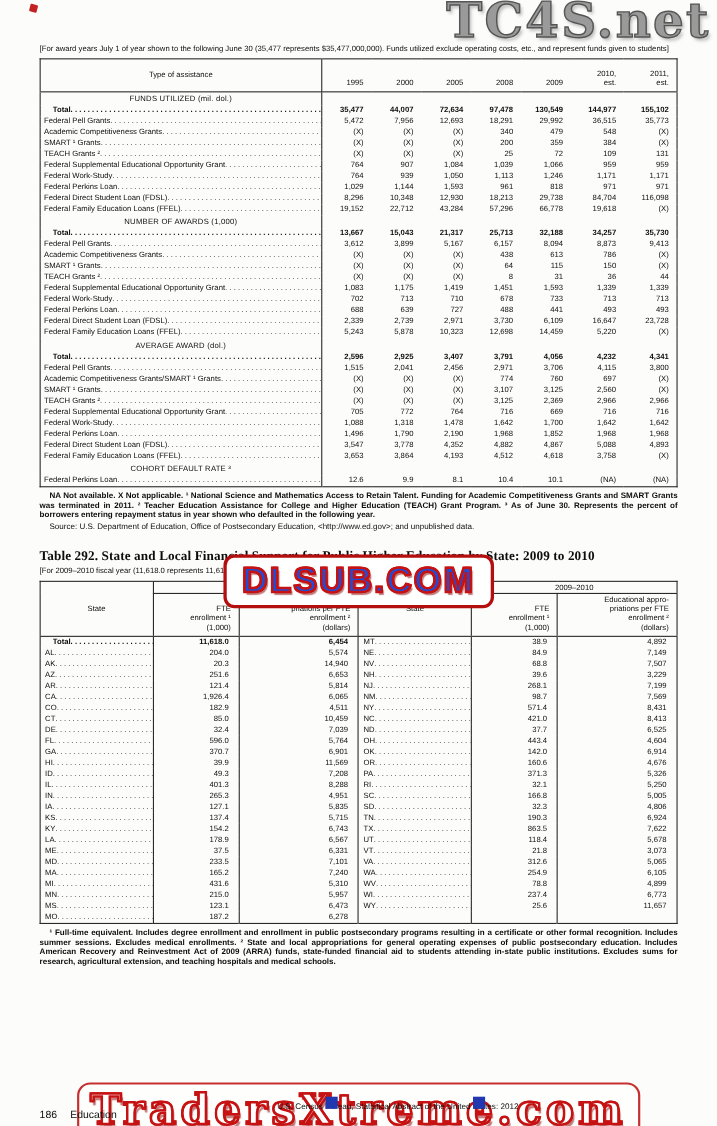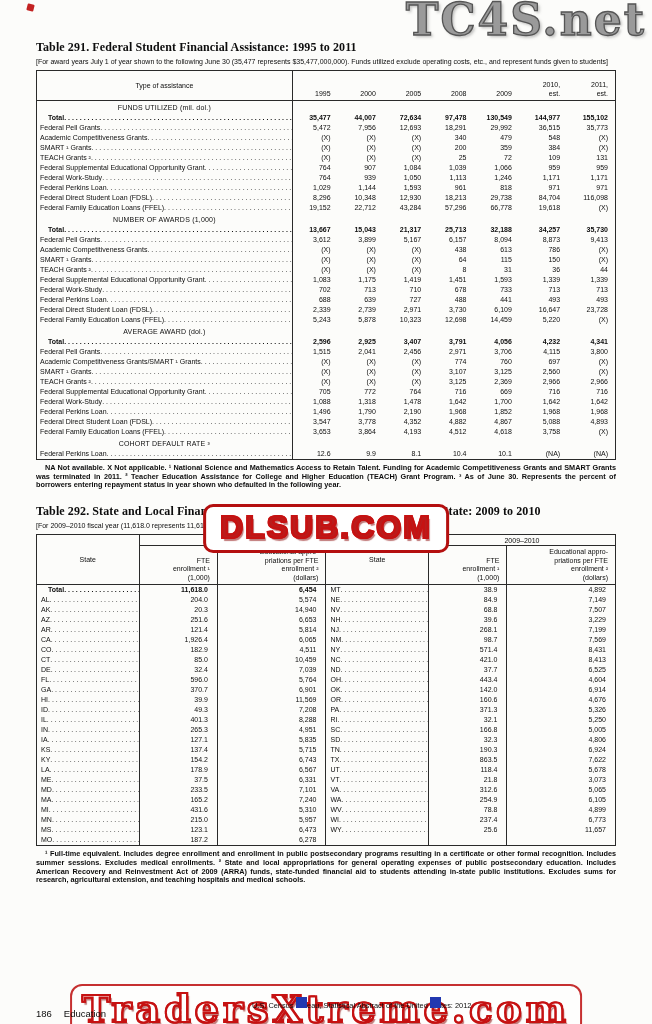--- a/index.html
+++ b/index.html
@@ -66,41 +66,40 @@
   .wm-top{
     top:-6px;right:6px;z-index:25;
     font-family:"DejaVu Serif","Liberation Serif",serif;
     font-size:44px;letter-spacing:2px;color:#9a9a9a;
     -webkit-text-stroke:1.3px #555;
     text-shadow:2px 2px 3px rgba(70,70,70,.35);
   }
   .wm-mid{
     top:504px;left:50%;transform:translateX(-50%);z-index:50;
     background:#fff;border:3px solid #b40f0f;border-radius:10px;
-    padding:2px 14px 4px;font-size:32px;letter-spacing:2px;color:#b91c1c;
+    padding:2px 14px 4px;font-size:32px;letter-spacing:2px;color:#1d4ed8;
     -webkit-text-stroke:2.2px #c61212;
     text-shadow:-1px -1px 0 #c61212,1px -1px 0 #c61212,-1px 1px 0 #c61212,1px 1px 0 #c61212,2px 3px 1px rgba(140,10,10,.55);
   }
   .wm-bottom{
     top:984px;left:50%;transform:translateX(-50%);z-index:30;
     font-family:"DejaVu Serif","Liberation Serif",serif;
     border:2px solid #c63030;border-radius:12px;background:rgba(255,255,255,.55);
     padding:0 10px 2px;font-size:38px;letter-spacing:4px;color:#fff;
     -webkit-text-stroke:2.2px #c61212;
     text-shadow:-1px -1px 0 #c61212,1px -1px 0 #c61212,-1px 1px 0 #c61212,1px 1px 0 #c61212,2px 3px 1px rgba(140,10,10,.55);
   }
 </style>
 </head>
 <body>
 
 <span class="corner-mark"></span>
 
 <div class="page">
 
-  <h2 class="tbl-title">Table 291. Federal Student Financial Assistance: 1995 to 2011</h2>
   <p class="bracket-note">[For award years July 1 of year shown to the following June 30 (35,477 represents $35,477,000,000). Funds utilized exclude operating costs, etc., and represent funds given to students]</p>
 
   <table id="t291">
     <colgroup>
       <col style="width:254px">
       <col style="width:45px">
         <col style="width:45px">
         <col style="width:45px">
         <col style="width:45px">
         <col style="width:45px">
@@ -601,20 +600,21 @@
           <td class="num">8.1</td>
           <td class="num">10.4</td>
           <td class="num">10.1</td>
           <td class="num">(NA)</td>
           <td class="num">(NA)</td>
         </tr>
       </tbody>
   </table>
 
   <p class="footnote">NA Not available. X Not applicable. ¹ National Science and Mathematics Access to Retain Talent. Funding for Academic Competitiveness Grants and SMART Grants was terminated in 2011. ² Teacher Education Assistance for College and Higher Education (TEACH) Grant Program. ³ As of June 30. Represents the percent of borrowers entering repayment status in year shown who defaulted in the following year.</p>
+  <p class="source">Source: U.S. Department of Education, Office of Postsecondary Education, &lt;http://www.ed.gov&gt;; and unpublished data.</p>
 
   <h2 class="tbl-title t292-title">Table 292. State and Local Financial Support for Public Higher Education by State: 2009 to 2010</h2>
   <p class="bracket-note">[For 2009–2010 fiscal year (11,618.0 represents 11,618,000). Data for the 50 states]</p>
 
   <table id="t292">
     <colgroup>
       <col style="width:102px">
         <col style="width:78px">
         <col style="width:108px">
       <col style="width:102px">

